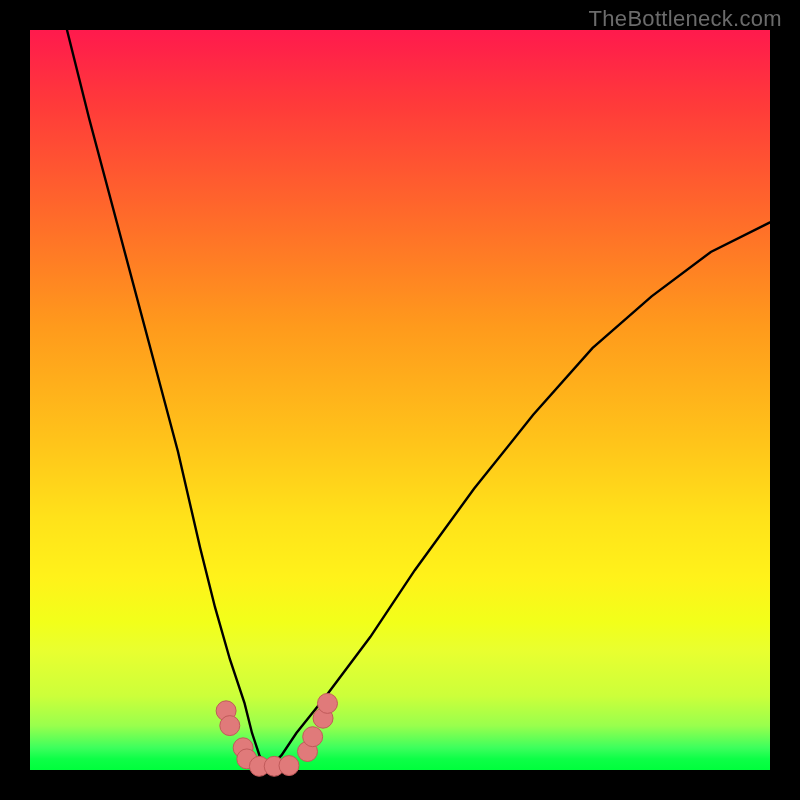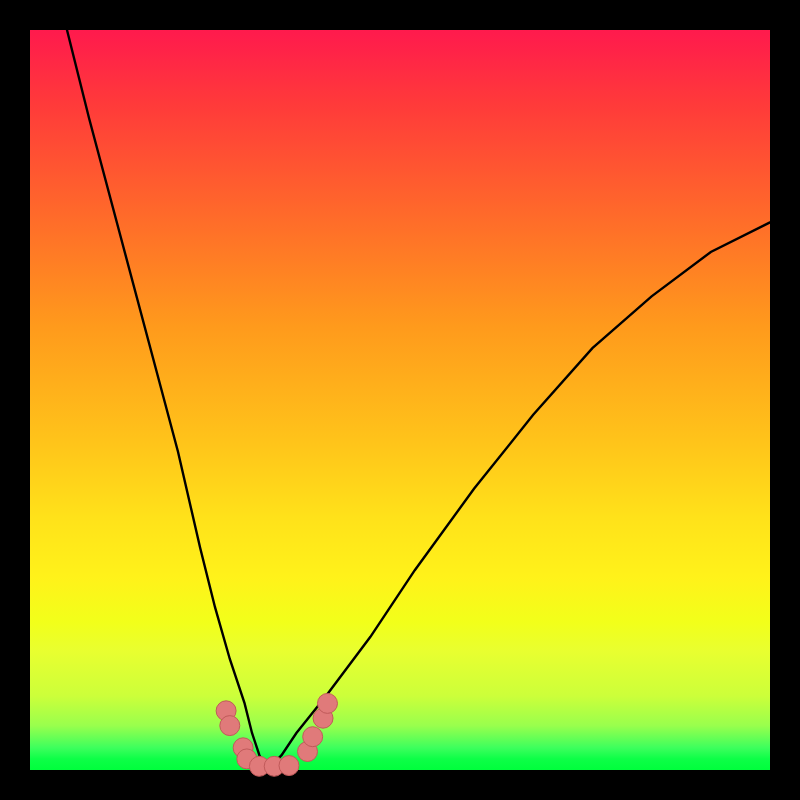--- a/index.html
+++ b/index.html
@@ -58,20 +58,21 @@
     top: 0;
     width: 740px;
     height: 740px;
     overflow: visible;
   }
 </style>
 </head>
 <body>
 
 <div class="stage">
+  <div class="watermark">TheBottleneck.com</div>
 
   <div class="plot-area">
     <svg class="curve-layer" viewBox="0 0 740 740" preserveAspectRatio="none">
       <path id="path-left" fill="none" stroke-width="2.4" stroke-linecap="round" d="M37.00 0.00 L59.20 88.80 L88.80 199.80 L118.40 310.80 L148.00 421.80 L170.20 518.00 L185.00 577.20 L199.80 629.00 L214.60 673.40 L222.00 703.00 L229.40 725.20 L236.80 740.00" stroke="#000000"></path>
       <path id="path-right" fill="none" stroke-width="2.4" stroke-linecap="round" d="M236.80 740.00 L251.60 725.20 L266.40 703.00 L296.00 666.00 L340.40 606.80 L384.80 540.20 L444.00 458.80 L503.20 384.80 L562.40 318.20 L621.60 266.40 L680.80 222.00 L740.00 192.40" stroke="#000000"></path>
       <g id="markers">
           <circle cx="196.10" cy="680.80" r="9.99" fill="#e07a7a" stroke="#c05a5a" stroke-width="1"></circle>
           <circle cx="199.80" cy="695.60" r="9.99" fill="#e07a7a" stroke="#c05a5a" stroke-width="1"></circle>
           <circle cx="213.12" cy="717.80" r="9.99" fill="#e07a7a" stroke="#c05a5a" stroke-width="1"></circle>
           <circle cx="216.82" cy="728.90" r="9.99" fill="#e07a7a" stroke="#c05a5a" stroke-width="1"></circle>

